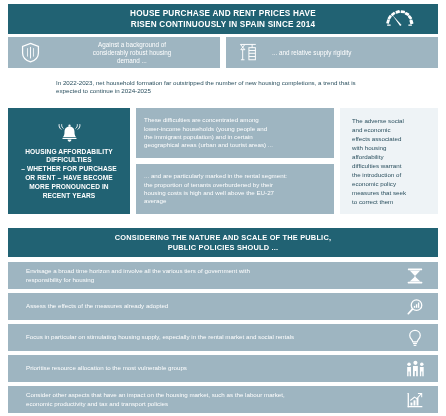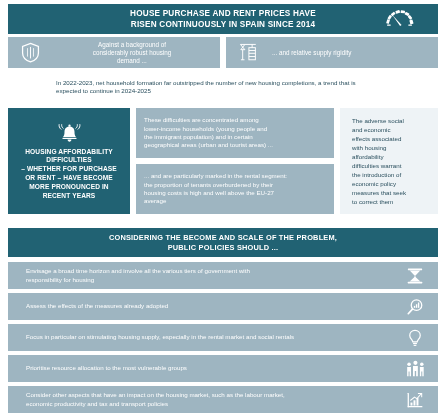--- a/index.html
+++ b/index.html
@@ -352,21 +352,21 @@
 difficulties warrant
 the introduction of
 economic policy
 measures that seek
 to correct them</div>
     </div>
 
   </div>
 
   <div class="banner">
-    <div class="banner-text">CONSIDERING THE BECOME AND SCALE OF THE PROBLEM,
+    <div class="banner-text">CONSIDERING THE NATURE AND SCALE OF THE PUBLIC,
 PUBLIC POLICIES SHOULD ...</div>
   </div>
 
   <div class="policies">
 
     <div class="policy-row">
       <div class="policy-text">Envisage a broad time horizon and involve all the various tiers of government with
 responsibility for housing</div>
       <div class="policy-icon">
         <svg viewBox="0 0 24 24" width="18" height="18">

